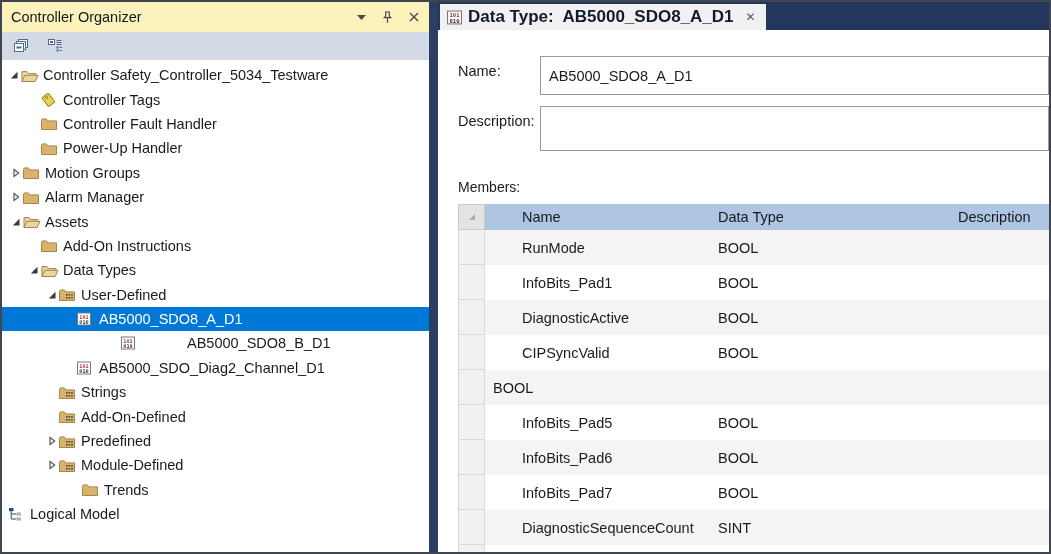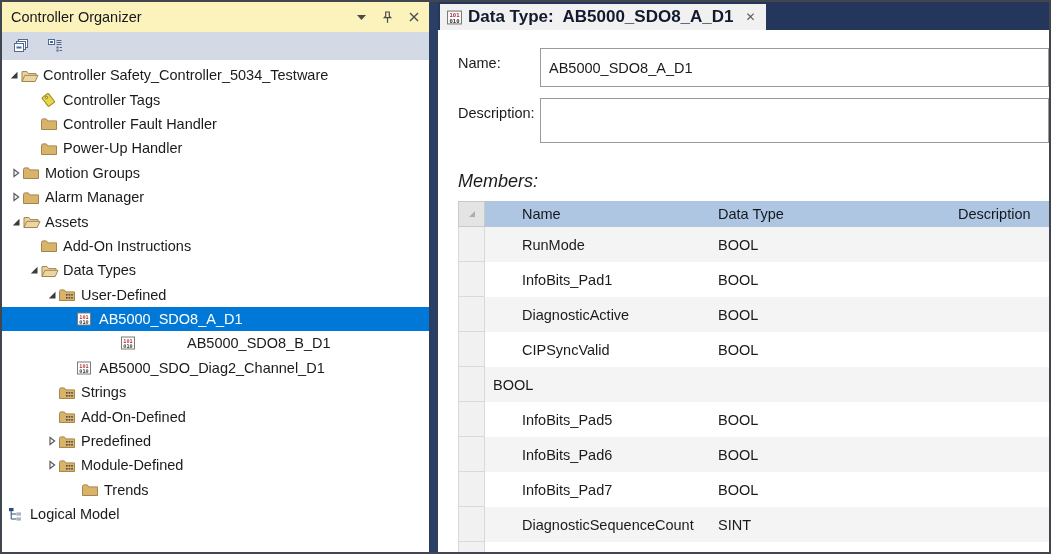--- a/index.html
+++ b/index.html
@@ -33,30 +33,30 @@
   
   .splitter { width:9px; flex:none; background:var(--splitter,#2b3e63); }
   
   .right-panel { flex:1; min-width:0; display:flex; flex-direction:column; }
   .tab-bar { height:28px; flex:none; background:var(--tab-bar-bg,#24365c); display:flex; align-items:flex-end; padding-left:2px; }
   .tab { height:26px; background:#f1f1f1; display:flex; align-items:center; padding:0 10px 0 7px; }
   .tab-icon { margin-right:6px; display:flex; align-items:center; }
   .tab-label { font-weight:bold; font-size:17px; color:#121a2e; white-space:pre; }
   .tab-close { margin-left:12px; font-size:12px; color:#5a5a5a; }
   .editor { flex:1; min-width:0; background:#fff; padding:18px 0 0 20px; overflow:hidden; }
-  .field-row { display:flex; margin-bottom:11px; }
+  .field-row { display:flex; margin-bottom:11px;margin-top:8px; }
   .field-label { width:82px; flex:none; font-size:14.5px; padding-top:7px; }
   .text-input, .text-area {
     width:600px; border:1px solid #9a9a9a; background:#fff;
     font-family:"Liberation Sans", sans-serif; font-size:14.5px; color:#1b1b1b;
     padding:0 8px; outline:none;
   }
   .text-input { height:39px; }
   .text-area { height:45px; resize:none; padding-top:4px; }
-  .members-label { font-size:18px; margin:28px 0 9px 0;font-style:italic; }
+  .members-label { font-size:14px; margin:28px 0 9px 0; }
   
   .members-table { width:100%; }
   .thead { display:flex; height:26px; }
   .sel-h {
     width:27px; flex:none; background:#e4e4e4; border:1px solid #c9c9c9;
     display:flex; align-items:center; justify-content:center;
   }
   .col-h {
     background:var(--table-header-bg,#aec6e2); display:flex; align-items:center;
     font-size:14.5px; color:#14181f;

